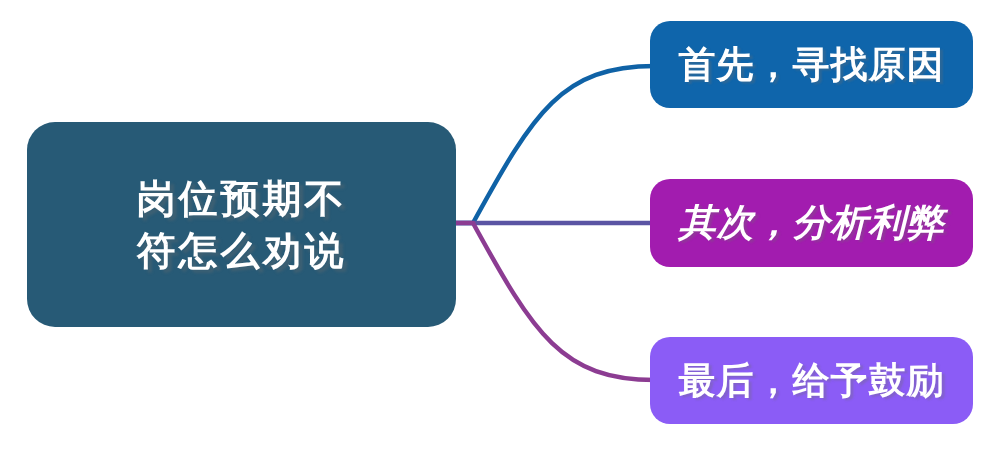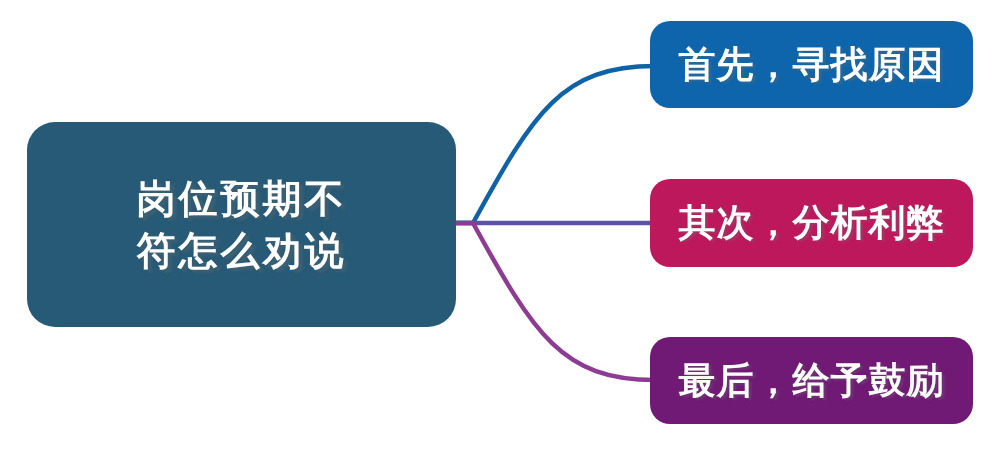--- a/index.html
+++ b/index.html
@@ -80,21 +80,21 @@
 
   <div class="node node-root" style="background: rgb(39, 90, 118);">
     <span class="label">岗位预期不
 符怎么劝说</span>
   </div>
 
   <div class="node node-branch branch-1" style="background: rgb(15, 101, 171);">
     <span class="label">首先，寻找原因</span>
   </div>
 
-  <div class="node node-branch branch-2" style="background: #be185d;">
+  <div class="node node-branch branch-2" style="background: #a21caf; font-style: italic;">
     <span class="label">其次，分析利弊</span>
   </div>
 
-  <div class="node node-branch branch-3" style="background: #701a75;">
+  <div class="node node-branch branch-3" style="background: #8b5cf6;">
     <span class="label">最后，给予鼓励</span>
   </div>
 
 </div>
 
 </body></html>

